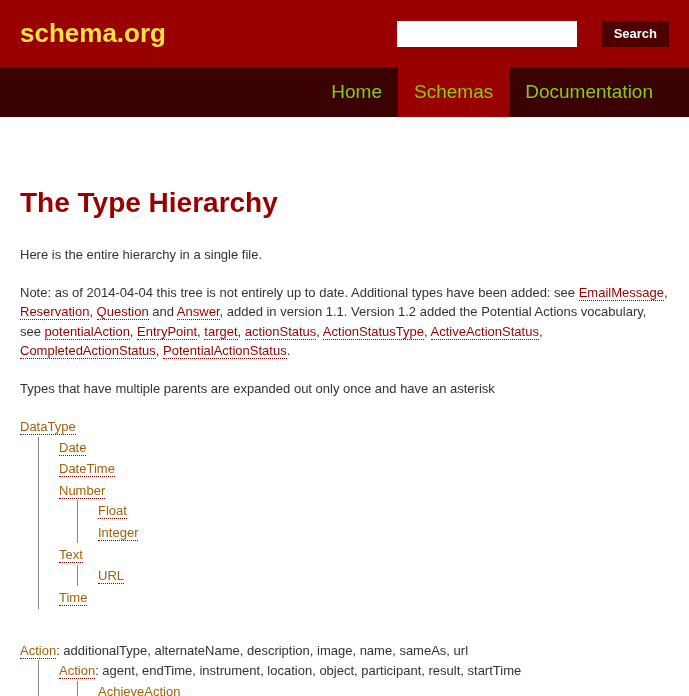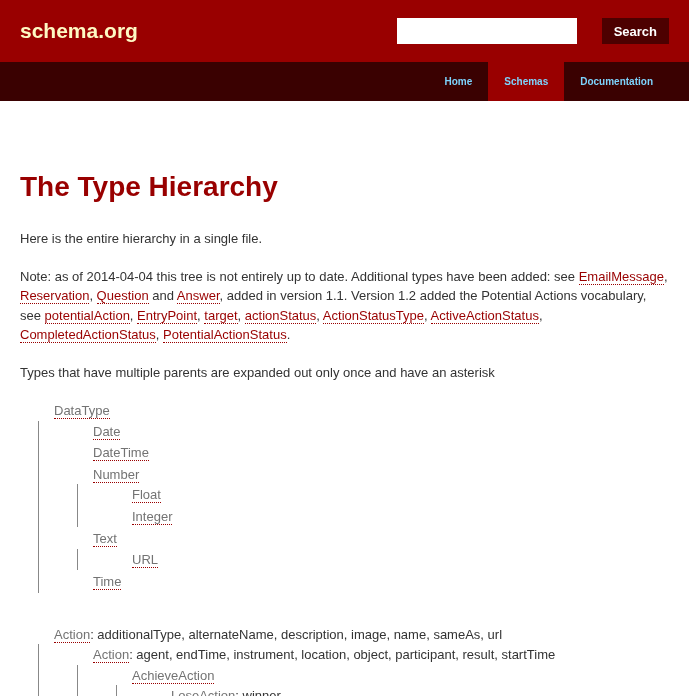--- a/index.html
+++ b/index.html
@@ -1,33 +1,33 @@
 <!DOCTYPE html>
 <html><head>
 <meta charset="utf-8">
 <style>
 * { margin: 0; padding: 0; box-sizing: border-box; }
 body { font-family: Verdana, Geneva, sans-serif; font-size: 13px; color: #333; background: #fff; }
 .header { background: #990000; padding: 18px 20px; display: flex; justify-content: space-between; align-items: center; }
-.logo { color: #fef9c3; font-size: 21px; font-weight: bold; }
+.logo { color: #fde047; font-size: 26px; font-weight: bold; }
 .search-area { display: flex; gap: 25px; }
 .search-input { width: 180px; height: 26px; border: none; padding: 0 6px; font-size: 13px; }
 .search-btn { background: #4d0000; color: #fff; border: none; padding: 0 12px; height: 26px; font-weight: bold; font-size: 13px; cursor: pointer; }
 .nav { background: #3a0101; padding: 0 20px; display: flex; justify-content: flex-end; }
-.nav-item { color: #7dd3fc; padding: 14px 16px; font-size: 10px; cursor: pointer; font-weight: bold; }
+.nav-item { color: #84cc16; padding: 14px 16px; font-size: 19px; cursor: pointer; font-weight: normal; }
 .nav-item.active { background: #990000; }
 .content { padding: 40px 20px 20px 20px; max-width: 689px; }
 h1 { color: #990000; font-size: 28px; font-weight: bold; margin-bottom: 26px; font-family: Arial, sans-serif; margin-top: 30px; }
 p { margin-bottom: 18px; line-height: 1.5; }
 .link { color: #990000; border-bottom: 1px dotted #990000; cursor: pointer; }
 .tree { margin-top: 12px; line-height: 1.5; }
 .tree ul { list-style: none; margin-left: 0; padding-left: 0; }
 .tree > ul > li > ul, .tree ul ul { margin-left: 18px; border-left: 1px solid #888; padding-left: 20px; }
 .tree li { padding: 1px 0; }
-.type-link { color: #737373; border-bottom: 1px dotted #990000; cursor: pointer; margin-left: 34px; }
+.type-link { color: #a16207; border-bottom: 1px dotted #990000; cursor: pointer; }
 .props { color: #333; }
 </style>
 </head>
 <body>
 
 <div class="header">
   <div class="logo">schema.org</div>
   <div class="search-area">
     <input class="search-input" type="text" placeholder="" style="">
     <button class="search-btn">Search</button>

